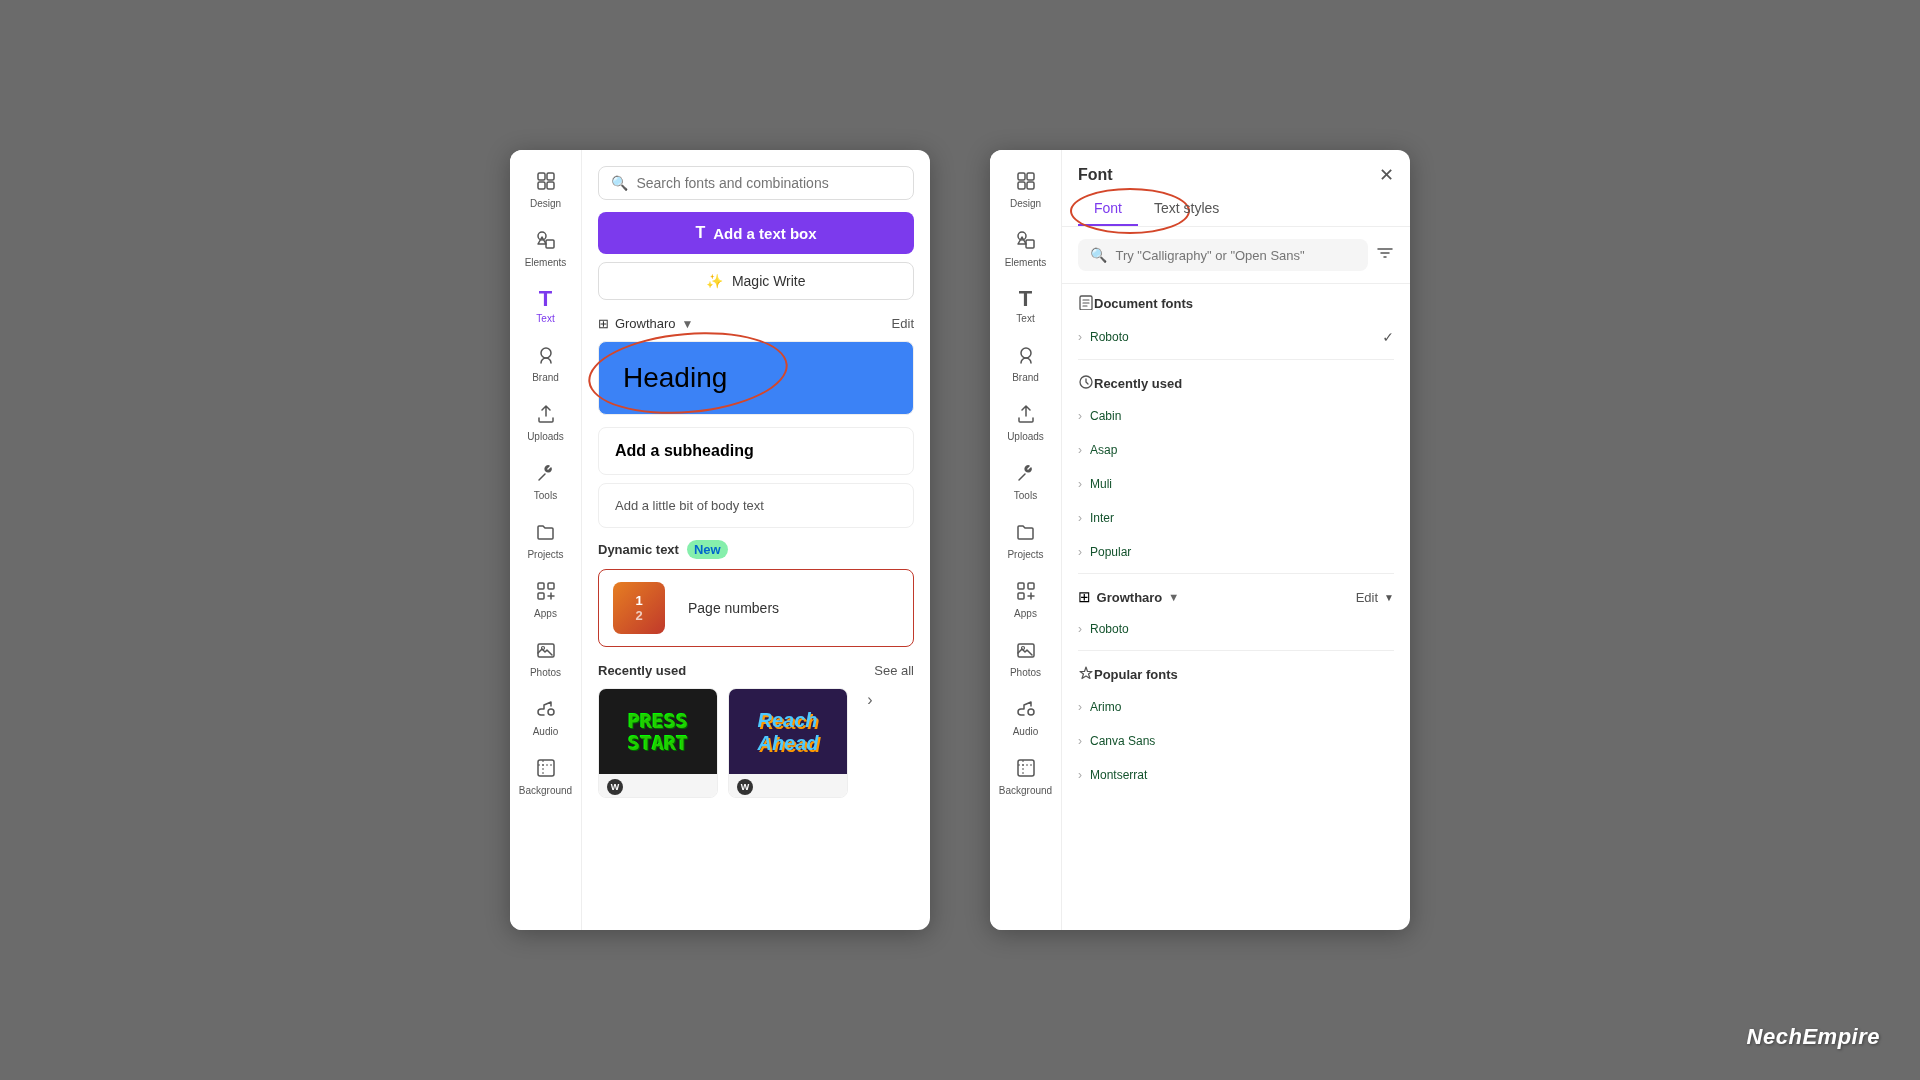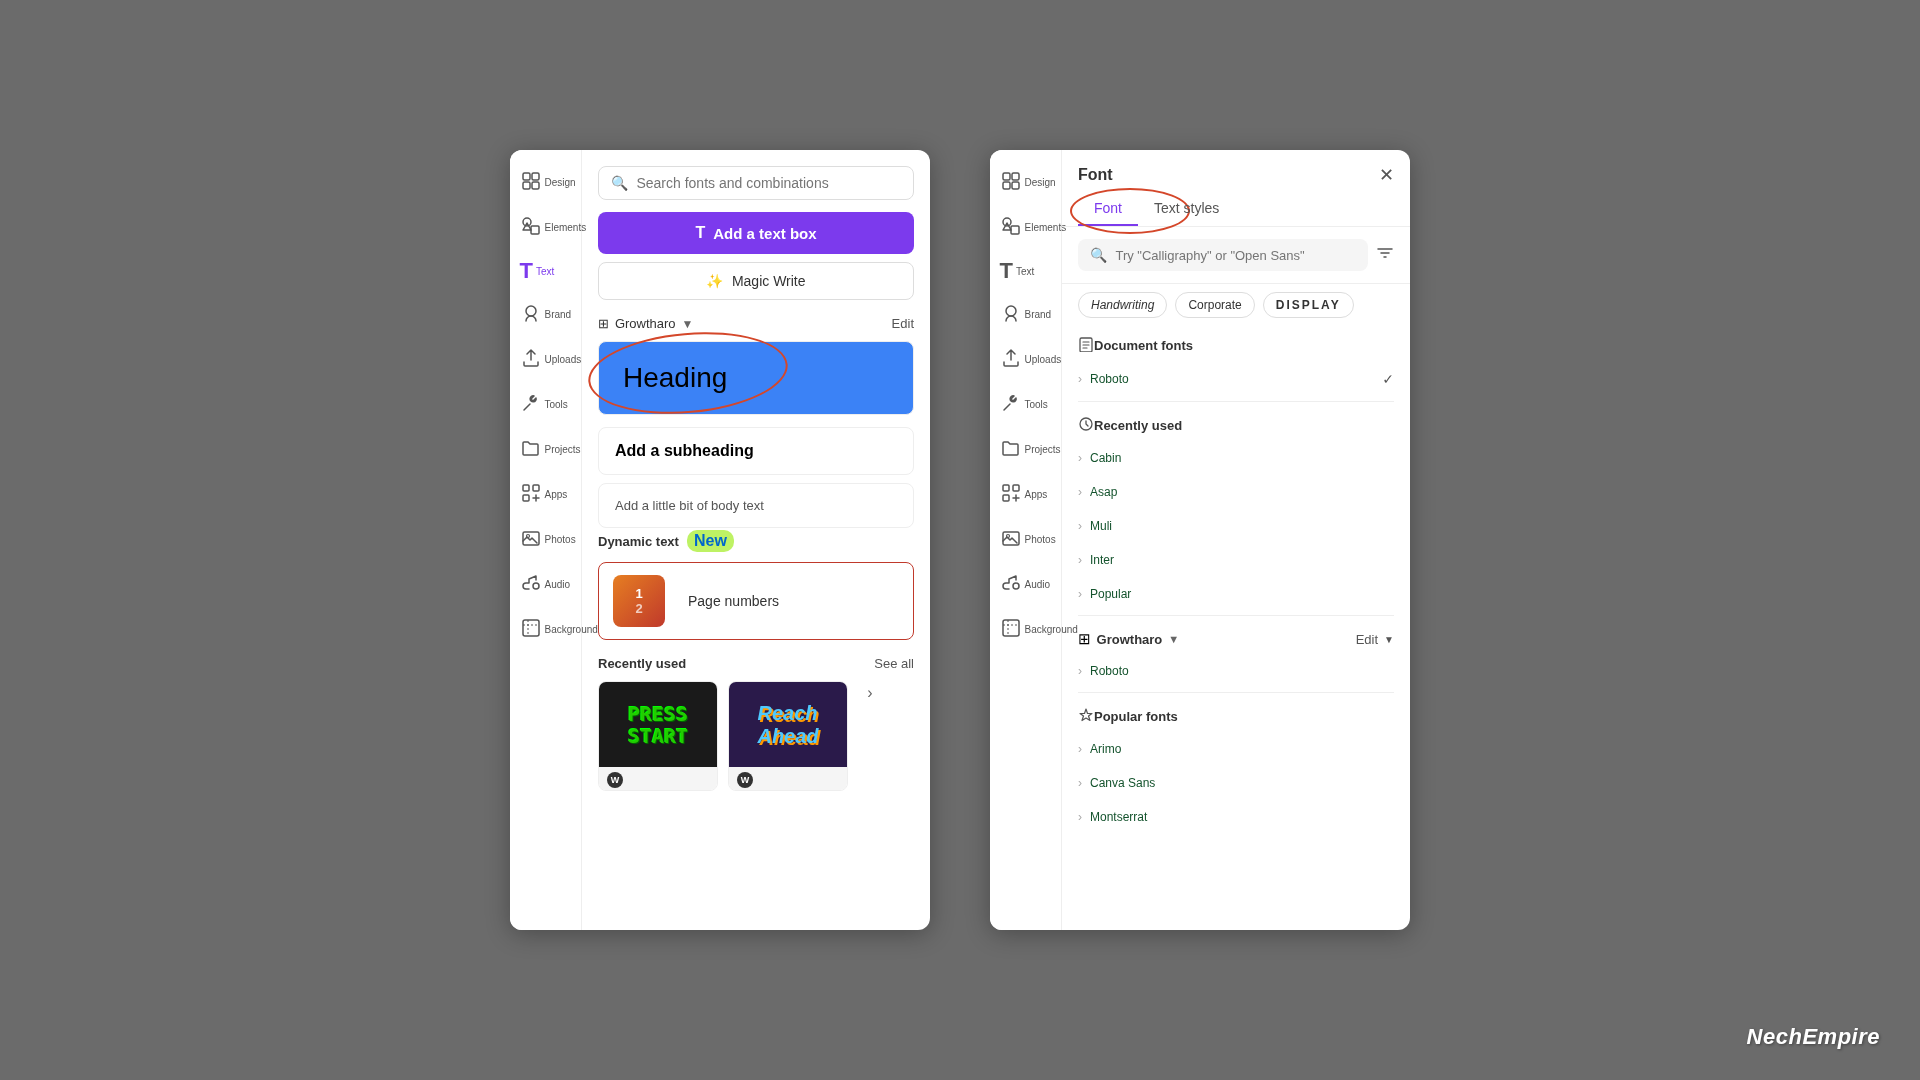--- a/index.html
+++ b/index.html
@@ -32,21 +32,21 @@
       border-right: 1px solid #eee;
       display: flex;
       flex-direction: column;
       align-items: center;
       padding: 12px 0;
       gap: 4px;
     }
 
     .sidebar-item {
       display: flex;
-      flex-direction: row;
+      flex-direction: column;
       align-items: center;
       gap: 3px;
       padding: 8px 6px;
       border-radius: 8px;
       cursor: pointer;
       width: 64px;
       color: #555;
     }
     .sidebar-item.active { color: #7c3aed; }
 
@@ -172,36 +172,36 @@
       cursor: pointer;
       margin-bottom: 8px;
     }
     .body-preview {
       border: 1px solid #eee;
       border-radius: 8px;
       padding: 14px 16px;
       font-size: 13px;
       color: #555;
       cursor: pointer;
-      margin-bottom: 2px;
+      margin-bottom: 12px;
     }
 
     .section-title {
       font-size: 13px;
       font-weight: 600;
       color: #333;
       margin-bottom: 10px;
       display: flex;
       align-items: center;
       gap: 8px;
     }
     .new-badge {
-      background: #bef264;
+      background: #86efac;
       color: #0066cc;
-      font-size: 16px;
+      font-size: 13px;
       font-weight: 600;
       padding: 2px 7px;
       border-radius: 10px;
     }
 
     .page-numbers-card {
       border: 1.5px solid #c0392b;
       border-radius: 8px;
       padding: 12px 14px;
       display: flex;
@@ -812,31 +812,20 @@
         <span style="color:#999;font-size:14px;">🔍</span>
         <input type="text" style="width: 100%;" placeholder="Try &quot;Calligraphy&quot; or &quot;Open Sans&quot;">
       </div>
       <button class="filter-btn">
         <svg width="18" height="18" viewBox="0 0 18 18" fill="none">
             <path d="M2 5h14M5 9h8M8 13h2" stroke="#555" stroke-width="1.5" stroke-linecap="round"></path>
           </svg>
       </button>
     </div>
 
-    <div class="font-style-chips">
-      <div class="font-chip handwriting">
-        <span>Handwriting</span>
-      </div>
-      <div class="font-chip">
-        <span>Corporate</span>
-      </div>
-      <div class="font-chip display">
-        <span>DISPLAY</span>
-      </div>
-    </div>
 
     <div class="font-list">
 
       <div class="font-section-header">
         <span class="font-section-icon">
           <svg width="16" height="16" viewBox="0 0 16 16" fill="none">
               <rect x="2" y="2" width="12" height="14" rx="1.5" stroke="#555" stroke-width="1.3"></rect>
               <path d="M5 6h6M5 9h6M5 12h4" stroke="#555" stroke-width="1.2" stroke-linecap="round"></path>
             </svg>
         </span>

